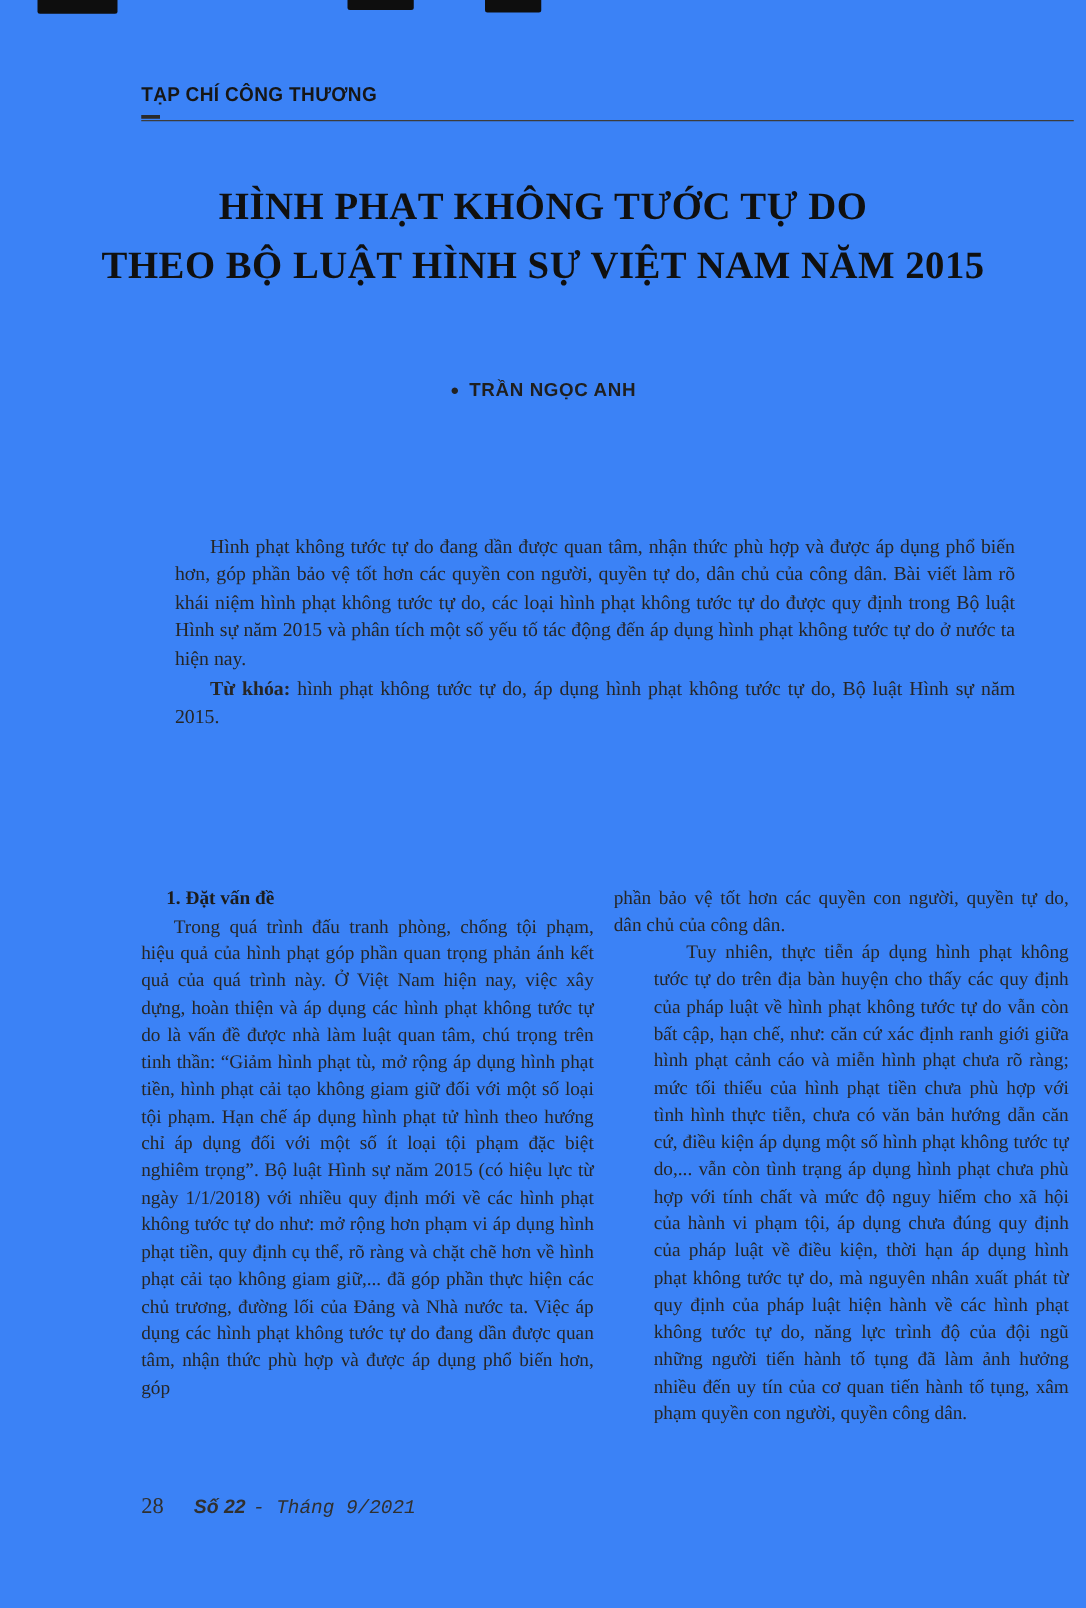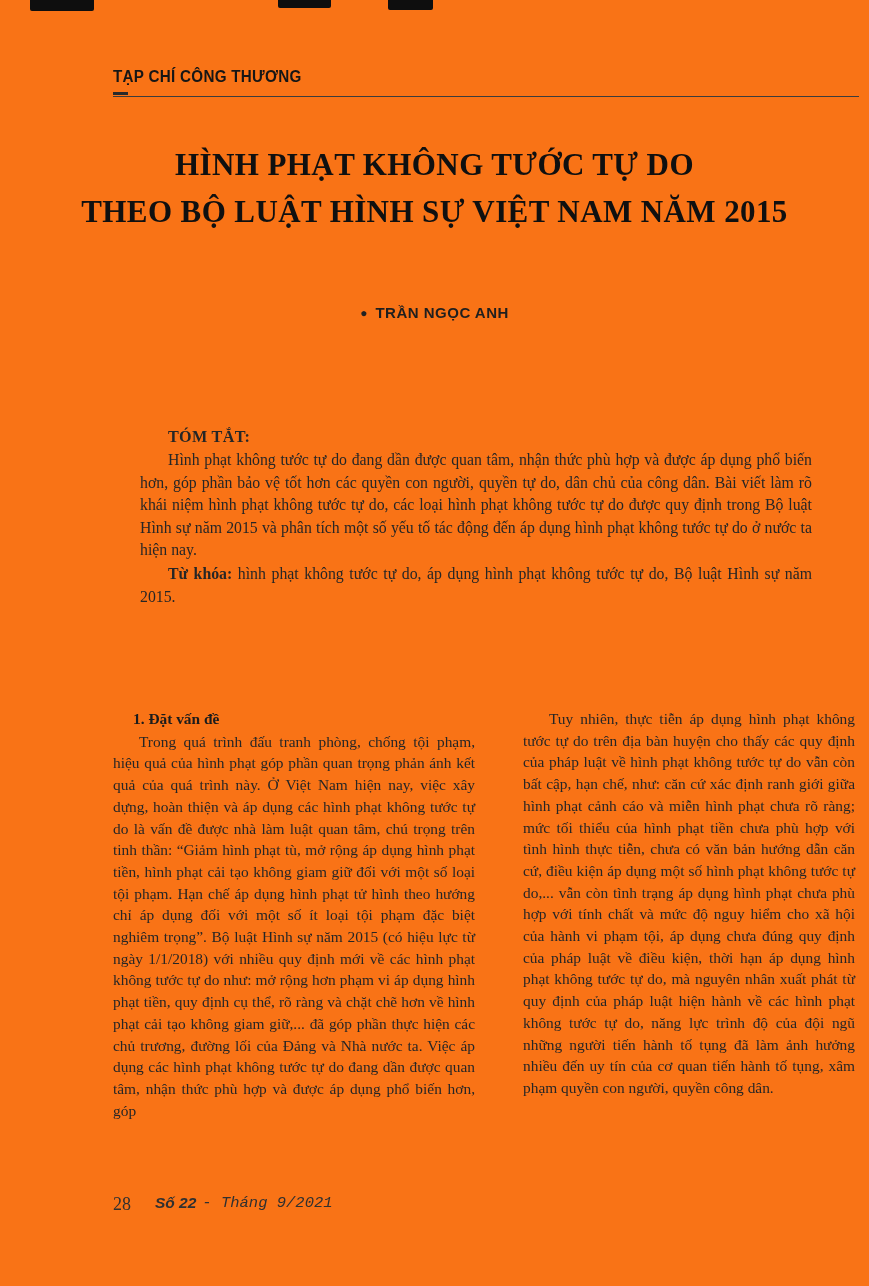--- a/index.html
+++ b/index.html
@@ -1,21 +1,21 @@
 <!DOCTYPE html>
 <html><head>
 <meta charset="utf-8">
 <style>
   * { margin:0; padding:0; box-sizing:border-box; }
   html,body { background:#d9d9d9; }
   .page {
     position:relative;
     width:869px; height:1286px;
     margin:0 auto;
-    background:#f97316;
+    background:#3b82f6;
     overflow:hidden;
     font-family:"Liberation Serif", serif;
     color:#2e2e2e;
   }
 
   
   .scan-frag { position:absolute; top:0; background:#0e0e0e; border-radius:0 0 2px 2px; }
   .frag-1 { left:30;  left:30px;  width:64px; height:11px; }
   .frag-2 { left:278px; width:53px; height:8px; }
   .frag-3 { left:388px; width:45px; height:10px; }
@@ -73,21 +73,21 @@
   .col-left  { left:113px; width:362px; }
   .col-right { left:491px; width:364px; }
   .section-heading { font-weight:bold; text-indent:20px; margin-bottom:1px; color:#1c1c1c; }
   .para-indent { text-indent:26px; }
   .para-cont { text-indent:0; }
   .col-right .para-indent { margin-top:0;margin-left:32px; }
 
   
   .footer {
     position:absolute; top:1194px; left:113px;
-    display:flex; align-items:flex-start;
+    display:flex; align-items:flex-end;
     color:#303030;
   }
   .footer-page-number { font-size:18px; margin-right:24px; font-family:"Liberation Serif", serif; }
   .footer-issue {
     font-family:"Liberation Sans", sans-serif;
     font-weight:bold; font-style:italic; font-size:15.5px;
   }
   .footer-date {
     font-family:Liberation Mono, monospace;
     font-style:italic; font-size:15.5px; margin-left:6px;
@@ -109,33 +109,33 @@
   <h1 class="article-title">
     <span>HÌNH PHẠT KHÔNG TƯỚC TỰ DO</span><br>
     <span>THEO BỘ LUẬT HÌNH SỰ VIỆT NAM NĂM 2015</span>
   </h1>
 
   <div class="author-row">
     <span class="author-bullet">●</span><span class="author-name">TRẦN NGỌC ANH</span>
   </div>
 
   <div class="abstract-block">
-    <div class="abstract-label">TÓM TẮT:</div>
     <div class="abstract-text">Hình phạt không tước tự do đang dần được quan tâm, nhận thức phù hợp và được áp dụng phổ biến hơn, góp phần bảo vệ tốt hơn các quyền con người, quyền tự do, dân chủ của công dân. Bài viết làm rõ khái niệm hình phạt không tước tự do, các loại hình phạt không tước tự do được quy định trong Bộ luật Hình sự năm 2015 và phân tích một số yếu tố tác động đến áp dụng hình phạt không tước tự do ở nước ta hiện nay.</div>
     <div class="keywords-para">
       <span class="keywords-label">Từ khóa:</span><span> hình phạt không tước tự do, áp dụng hình phạt không tước tự do, Bộ luật Hình sự năm 2015.</span>
     </div>
   </div>
 
   <div class="body-col col-left">
     <div class="section-heading">1. Đặt vấn đề</div>
     <div class="para-indent">Trong quá trình đấu tranh phòng, chống tội phạm, hiệu quả của hình phạt góp phần quan trọng phản ánh kết quả của quá trình này. Ở Việt Nam hiện nay, việc xây dựng, hoàn thiện và áp dụng các hình phạt không tước tự do là vấn đề được nhà làm luật quan tâm, chú trọng trên tinh thần: “Giảm hình phạt tù, mở rộng áp dụng hình phạt tiền, hình phạt cải tạo không giam giữ đối với một số loại tội phạm. Hạn chế áp dụng hình phạt tử hình theo hướng chỉ áp dụng đối với một số ít loại tội phạm đặc biệt nghiêm trọng”. Bộ luật Hình sự năm 2015 (có hiệu lực từ ngày 1/1/2018) với nhiều quy định mới về các hình phạt không tước tự do như: mở rộng hơn phạm vi áp dụng hình phạt tiền, quy định cụ thể, rõ ràng và chặt chẽ hơn về hình phạt cải tạo không giam giữ,... đã góp phần thực hiện các chủ trương, đường lối của Đảng và Nhà nước ta. Việc áp dụng các hình phạt không tước tự do đang dần được quan tâm, nhận thức phù hợp và được áp dụng phổ biến hơn, góp</div>
   </div>
 
   <div class="body-col col-right">
+    <div class="para-cont">phần bảo vệ tốt hơn các quyền con người, quyền tự do, dân chủ của công dân.</div>
     <div class="para-indent">Tuy nhiên, thực tiễn áp dụng hình phạt không tước tự do trên địa bàn huyện cho thấy các quy định của pháp luật về hình phạt không tước tự do vẫn còn bất cập, hạn chế, như: căn cứ xác định ranh giới giữa hình phạt cảnh cáo và miễn hình phạt chưa rõ ràng; mức tối thiểu của hình phạt tiền chưa phù hợp với tình hình thực tiễn, chưa có văn bản hướng dẫn căn cứ, điều kiện áp dụng một số hình phạt không tước tự do,... vẫn còn tình trạng áp dụng hình phạt chưa phù hợp với tính chất và mức độ nguy hiểm cho xã hội của hành vi phạm tội, áp dụng chưa đúng quy định của pháp luật về điều kiện, thời hạn áp dụng hình phạt không tước tự do, mà nguyên nhân xuất phát từ quy định của pháp luật hiện hành về các hình phạt không tước tự do, năng lực trình độ của đội ngũ những người tiến hành tố tụng đã làm ảnh hưởng nhiều đến uy tín của cơ quan tiến hành tố tụng, xâm phạm quyền con người, quyền công dân.</div>
   </div>
 
   <div class="footer">
     <span class="footer-page-number">28</span>
     <span class="footer-issue">Số 22</span>
     <span class="footer-date">- Tháng 9/2021</span>
   </div>
 
 </div>

